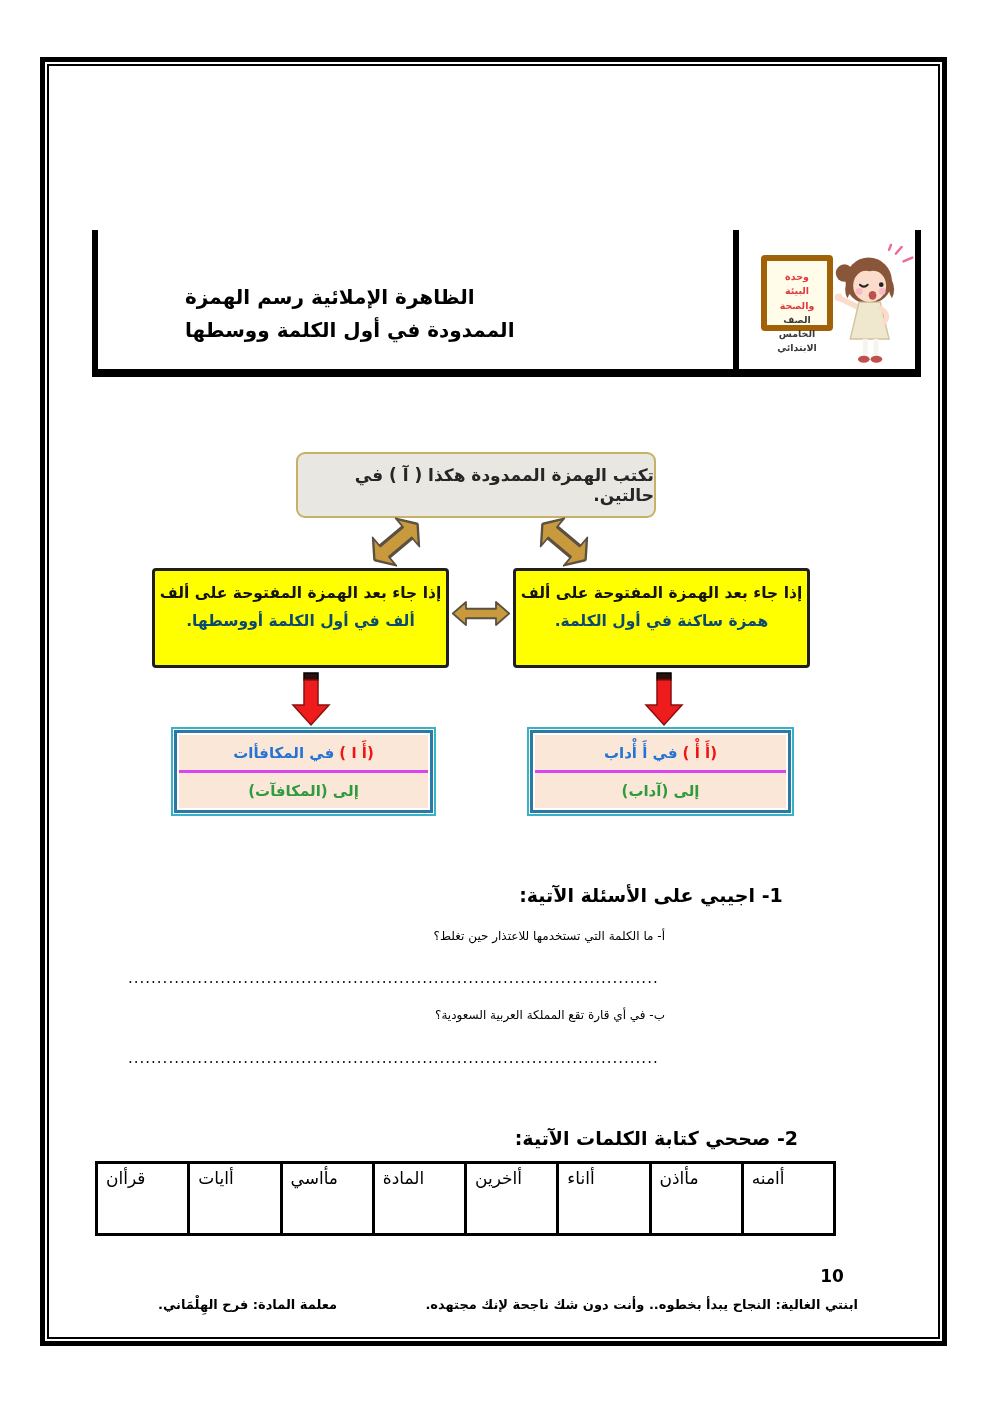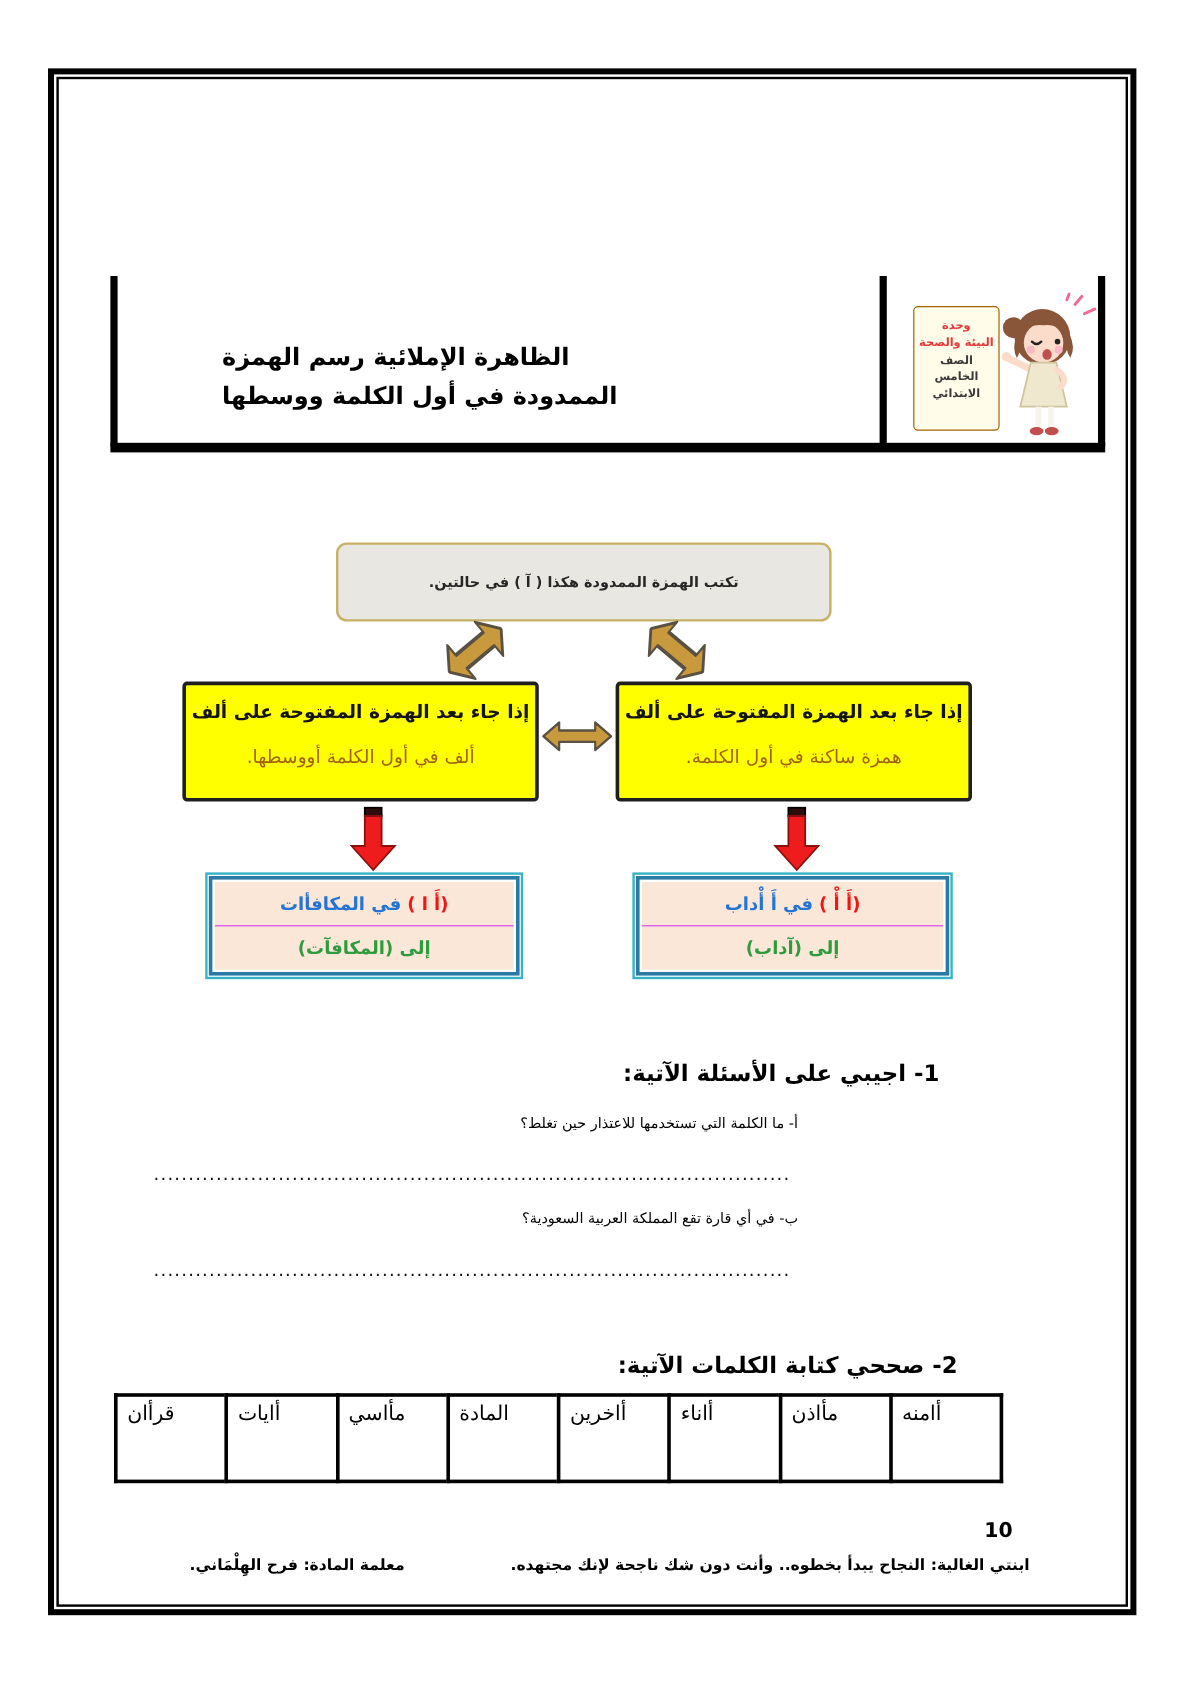--- a/index.html
+++ b/index.html
@@ -12,54 +12,54 @@
   .frame-inner { position:absolute; inset:2px; border:2px solid #000; }
 
   
   .hbar { position:absolute; background:#000; }
   .header-title {
     position:absolute; left:185px; top:281px; width:360px;
     direction:rtl; text-align:left; font-weight:700; font-size:20px;
     color:#000; line-height:1.65;
   }
   .badge-card {
-    position:absolute; left:761px; top:255px; width:72px; height:104px;
-    background:#fffcea; border:1px solid #a16207; border-radius:4px;
+    position:absolute; left:761px; top:255px; width:72px; height:76px;
+    background:#fffcea; border:6px solid #a16207; border-radius:4px;
     display:flex; flex-direction:column; 
     padding:9px 2px; direction:rtl; text-align:center;
   }
   .badge-unit { color:#e03a3a; font-weight:700; font-size:9.5px; line-height:1.5; }
   .badge-grade { color:#3a3a3a; font-weight:700; font-size:9.5px; line-height:1.5; }
   .girl { position:absolute; left:828px; top:242px; width:92px; height:128px; }
 
   
   .root-box {
-    position:absolute; left:280px; top:452px; width:413px; height:66px;
+    position:absolute; left:296px; top:452px; width:360px; height:66px;
     background:#e9e7e2; border:2px solid #c6b166; border-radius:9px;
     display:flex; align-items:center; justify-content:center;
-    direction:rtl; font-weight:700; font-size:12px; color:#262626;
+    direction:rtl; font-weight:700; font-size:17px; color:#262626;
   }
   .arrow-gold { position:absolute; }
   .case-box {
     position:absolute; width:297px; height:100px; background:#ffff00;
     border:3px solid #1f1f1f; border-radius:4px; direction:rtl; text-align:center;
     padding-top:13px;
   }
   .case-line1 { font-size:15.5px; font-weight:700; color:#141414; }
-  .case-line2 { font-size:15.5px; font-weight:400; color:#a16207; margin-top:20px; }
+  .case-line2 { font-size:15.5px; font-weight:700; color:#0c4a6e; margin-top:10px; }
   .arrow-red { position:absolute; width:40px; height:55px; }
   .result-outer { position:absolute; height:89px; border:2px solid #38b2c6; background:#fff; padding:1px; }
   .result-mid { height:100%; border:3px solid #2b7aa6; padding:2px; }
   .result-inner {
     height:100%; background:#fbe7d8; direction:rtl; text-align:center;
     display:flex; flex-direction:column;
   }
   .result-row { flex:1; display:flex; align-items:center; justify-content:center; gap:5px;
     font-weight:700; font-size:15px; }
-  .result-row2 { border-top:1px solid #d946ef;text-align:center; }
+  .result-row2 { border-top:3px solid #d946ef;text-align:center; }
   .pat { color:#f01414; }
   .pat-text { color:#2374d4; }
   .fix { color:#2e9b3e; }
 
   
   .q-title { position:absolute; direction:rtl; text-align:right; font-weight:700; font-size:19px; color:#000; }
   .q-item  { position:absolute; direction:rtl; text-align:right; font-size:12px; color:#000; }
   .dots {
     position:absolute; left:128px; width:532px; height:20px; overflow:hidden;
     white-space:nowrap; font-size:15px; letter-spacing:1px; color:#111; direction:ltr;

